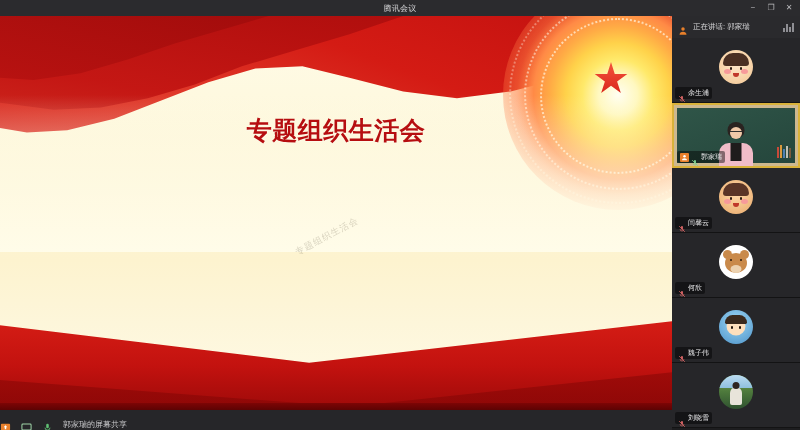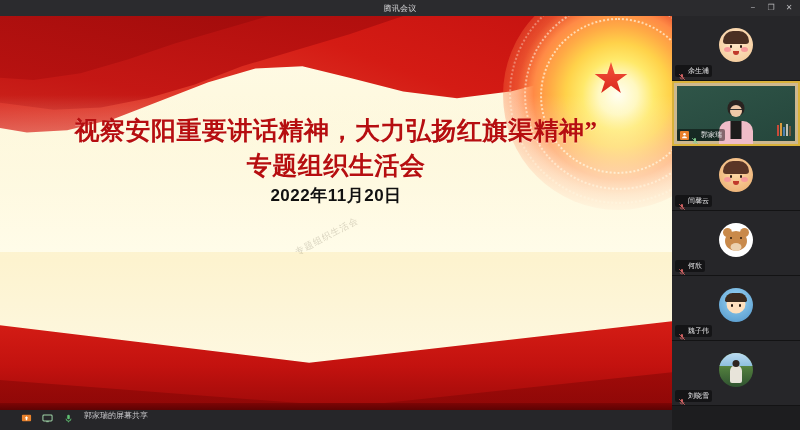--- a/index.html
+++ b/index.html
@@ -79,21 +79,21 @@
     text-shadow:0 1px 0 rgba(255,255,255,.35); }
   .s-title.l2 { font-size:25px; }
   .s-sub { margin-top:30px; color:#111; font-weight:bold; font-size:17px; line-height:1.5;
     text-align:center; letter-spacing:.5px; }
   .s-date { color:#111; font-weight:bold; font-size:17px; line-height:1.5; letter-spacing:.5px; }
   .watermark { position:absolute; left:292px; top:214px; font-size:9px; color:rgba(120,110,90,.28);
     transform:rotate(-28deg); letter-spacing:1px; white-space:nowrap; }
 
   
   #sharebar { position:absolute; left:0; top:410px; width:672px; height:20px;
-    background:#262629; display:flex; align-items:flex-start; gap:10px; padding:0 21px; }
+    background:#262629; display:flex; align-items:flex-end; gap:10px; padding:0 0; }
   .sb-ic { width:11px; height:11px; display:inline-block; flex:0 0 auto; }
   .sb-text { font-size:8px; color:#c9c9cc; white-space:nowrap; }
 
   
   #sidebar { position:absolute; left:672px; top:16px; width:128px; height:414px; background:#1d1d1f; }
   #speaking { height:22px; display:flex; align-items:center; gap:4px; padding:0 6px;
     background:#2a2a2d; }
   #speaking .sp-text { font-size:7.5px; color:#d6d6d8; white-space:nowrap; overflow:hidden; }
   .mic-wave { margin-left:auto; display:flex; align-items:flex-end; gap:1px; height:9px; }
   .mic-wave i { width:2px; background:#8e8e93; display:block; }
@@ -198,23 +198,21 @@
 
       <div class="wave-top-fade"></div>
 
       <div class="wave-bot"></div>
       <div class="wave-bot2"></div>
       <div class="wave-bot-strip"></div>
 
       <div class="watermark">专题组织生活会</div>
 
       <div class="slide-text">
-        <div class="s-title l2">视察安阳重要讲话精神，大力弘扬红旗渠精神”</div>
         <div class="s-title">专题组织生活会</div>
-        <div class="s-date">2022年11月20日</div>
       </div>
     </div>
   </div>
 
   <div id="sharebar">
     <span class="sb-ic">
       <svg viewBox="0 0 12 12" width="11" height="11">
           <rect x="1" y="2" width="10" height="7" rx="1" fill="#e8802b"></rect>
           <path d="M6 3.6l2 2H6.8V8H5.2V5.6H4z" fill="#fff"></path>
         </svg>
@@ -230,20 +228,35 @@
           <rect x="4.6" y="1.8" width="2.8" height="5" rx="1.4" fill="#5fbf72"></rect>
           <path d="M3.3 6.2a2.7 2.7 0 0 0 5.4 0" fill="none" stroke="#5fbf72" stroke-width="1"></path>
           <rect x="5.6" y="8.6" width="0.8" height="1.6" fill="#5fbf72"></rect>
         </svg>
     </span>
     <span class="sb-text">郭家瑞的屏幕共享</span>
   </div>
 
   <div id="sidebar">
 
+    <div id="speaking">
+      <span class="sb-ic">
+        <svg viewBox="0 0 12 12" width="10" height="10">
+            <circle cx="6" cy="3.6" r="2.1" fill="#e8802b"></circle>
+            <path d="M1.8 10.4c0-2.3 1.9-3.6 4.2-3.6s4.2 1.3 4.2 3.6z" fill="#e8802b"></path>
+          </svg>
+      </span>
+      <span class="sp-text">正在讲话: 郭家瑞</span>
+      <span class="mic-wave">
+        <i style="height:4px"></i>
+          <i style="height:8px"></i>
+          <i style="height:5px"></i>
+          <i style="height:9px"></i>
+      </span>
+    </div>
 
     <div class="tile">
       <div class="avatar av-a">
         <span class="hair"></span>
           <span class="cheekL"></span>
           <span class="cheekR"></span>
         <span class="eyeL"></span>
           <span class="eyeR"></span>
           <span class="mouth"></span>
       </div>

